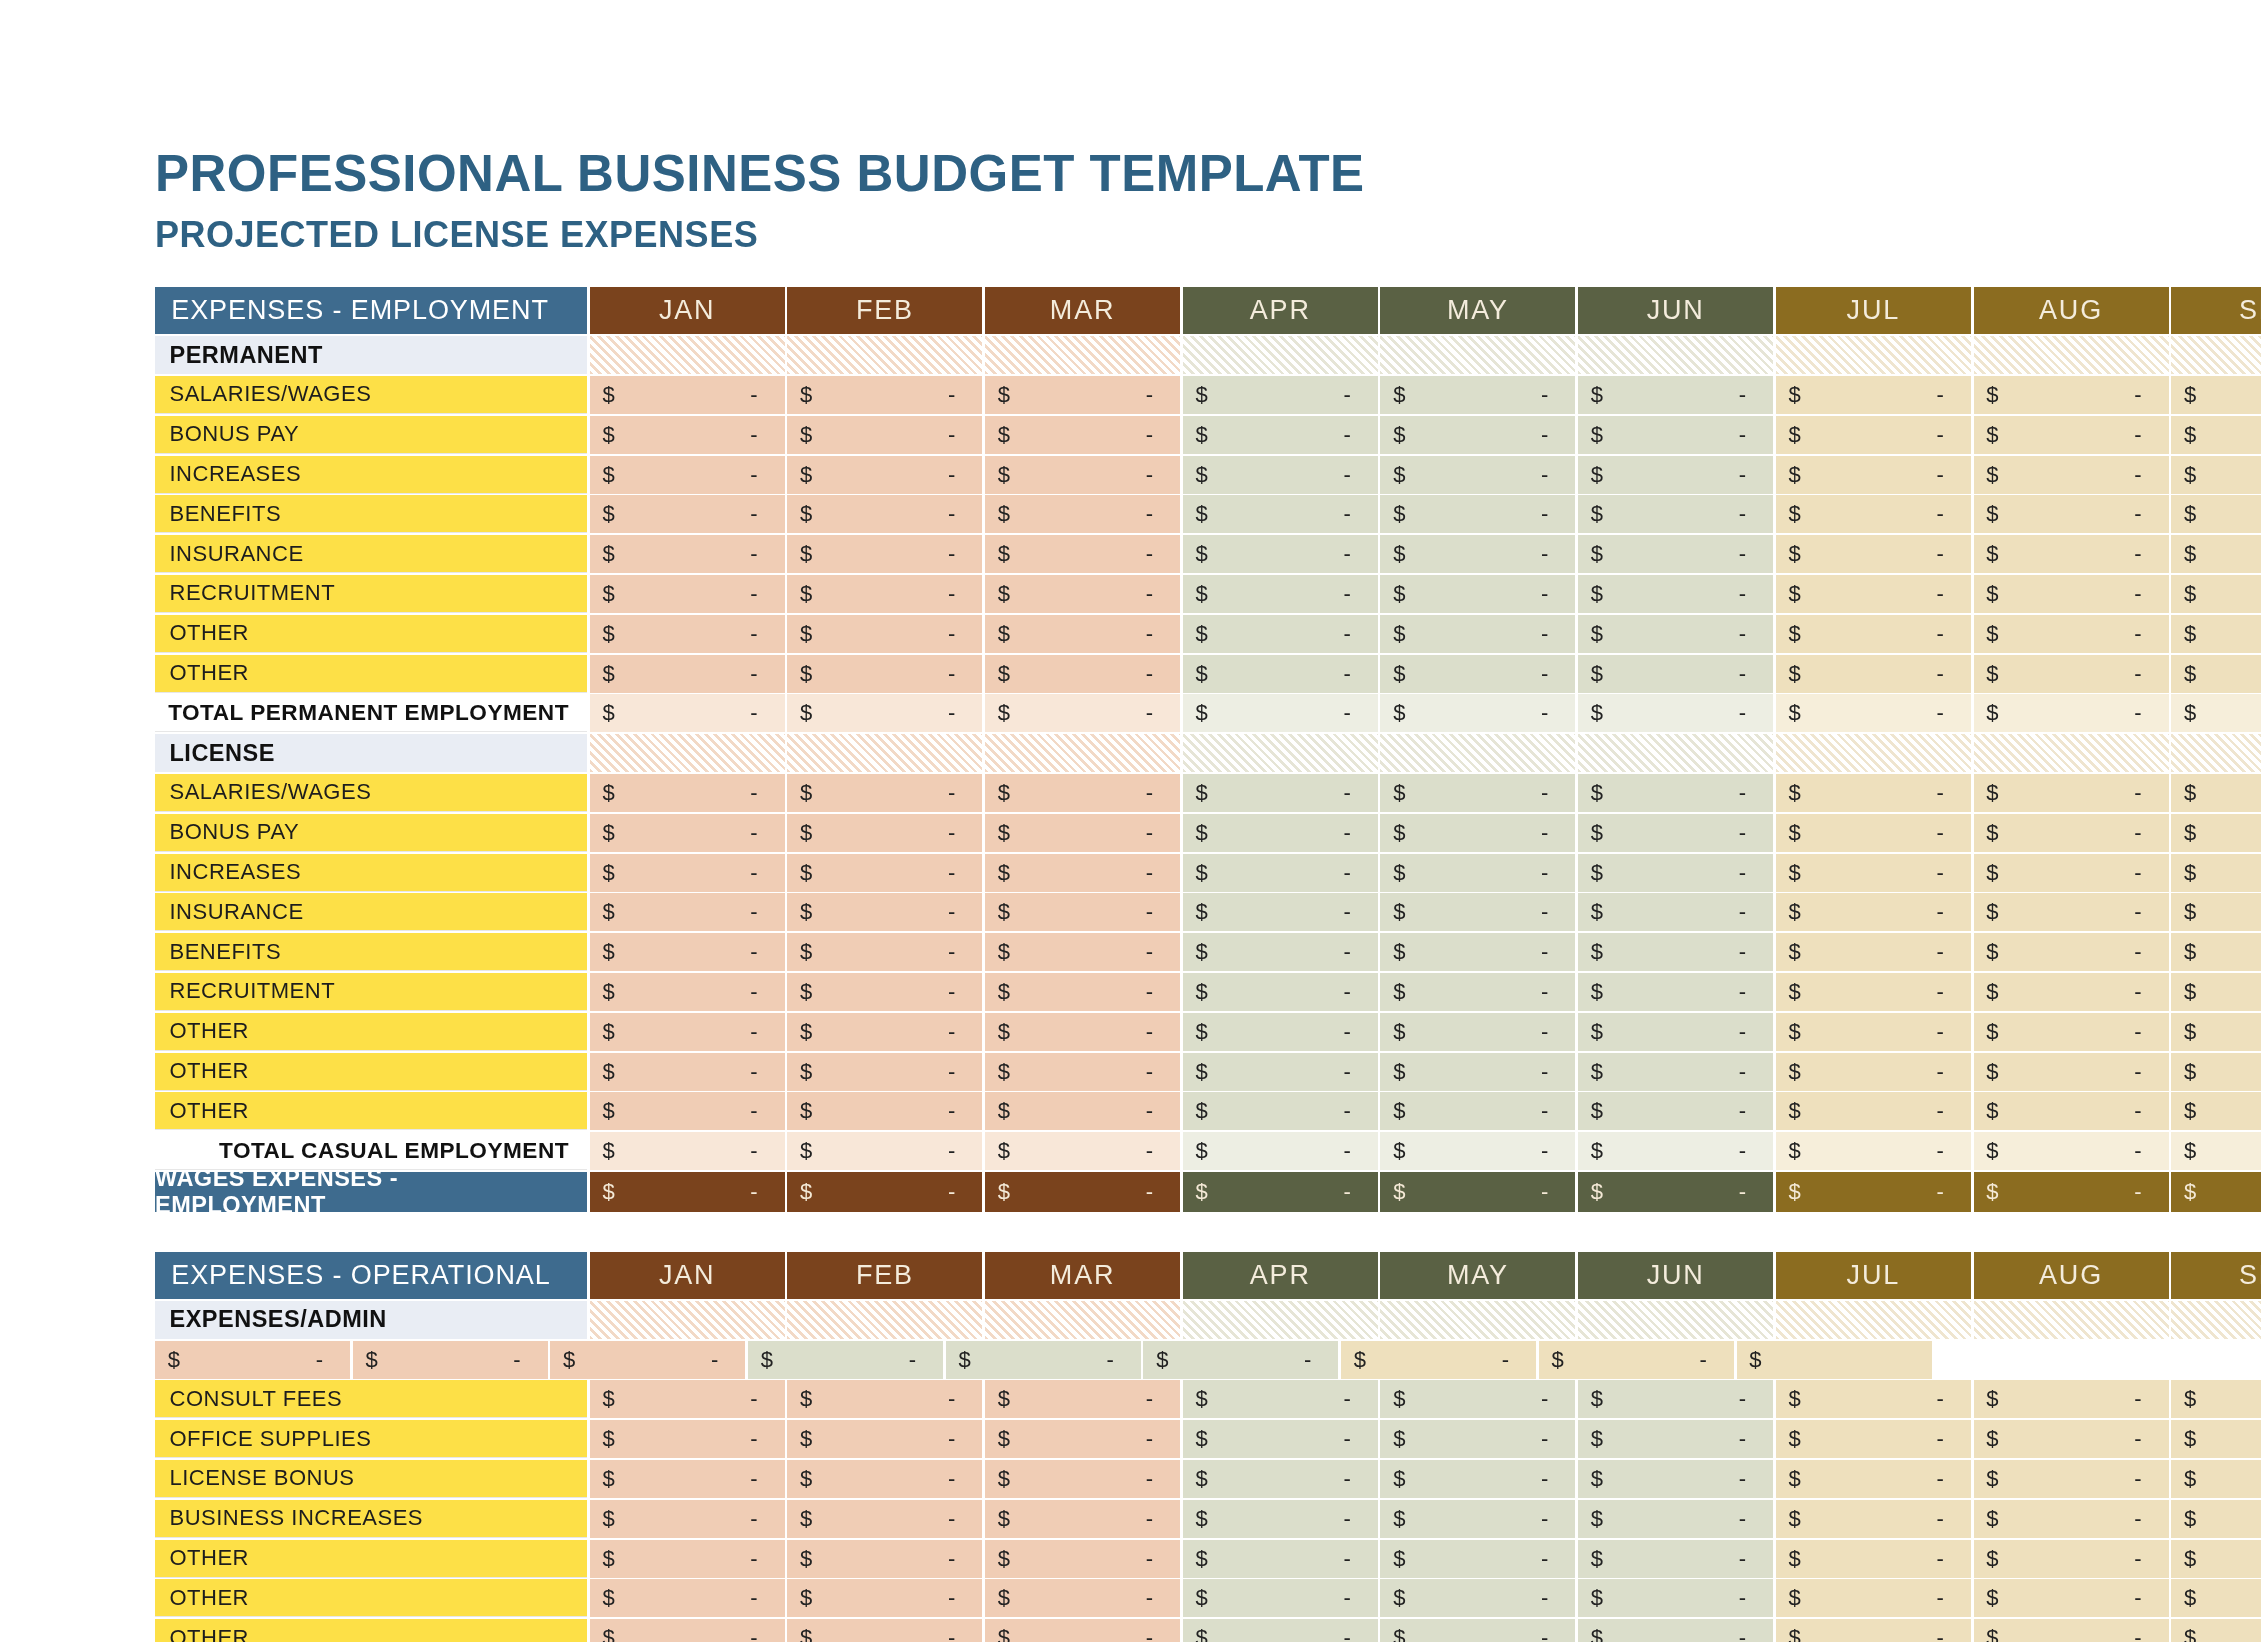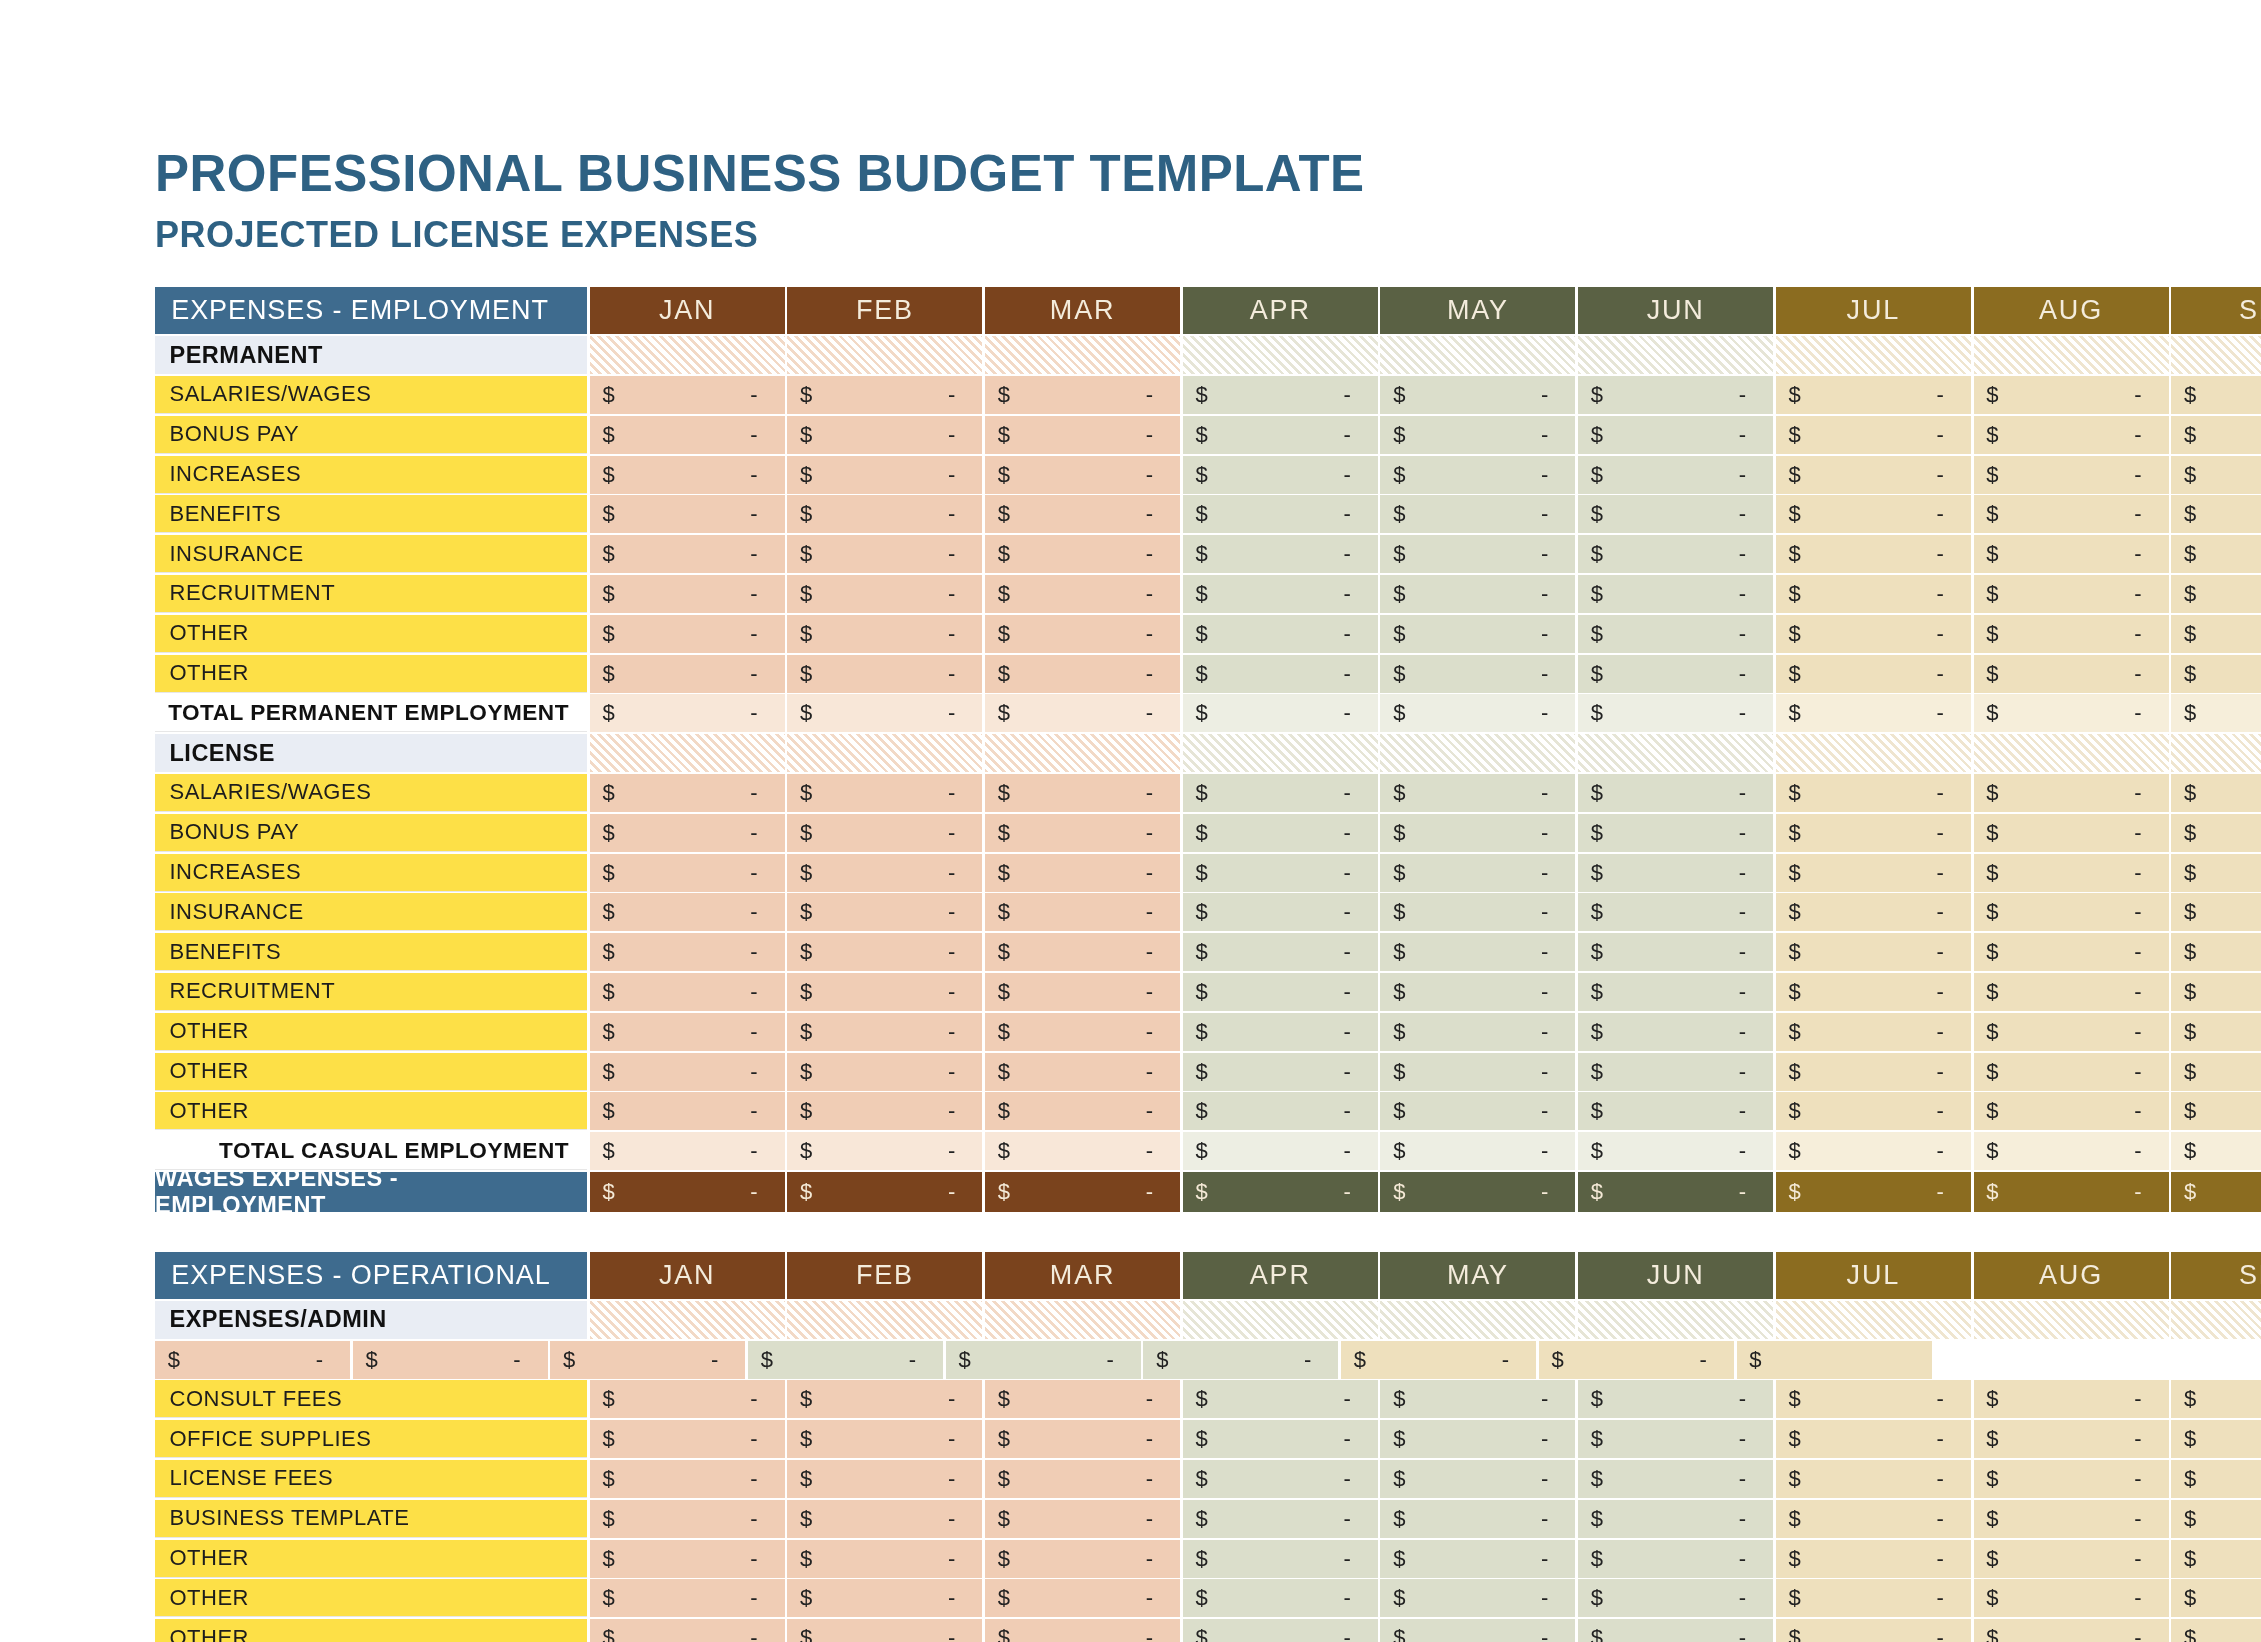--- a/index.html
+++ b/index.html
@@ -1026,59 +1026,59 @@
         </div>
         <div class="c c-m val" style="background:#eee0bd">
           <span>$</span>
           <span>-</span>
         </div>
         <div class="c c-m val" style="background:#eee0bd">
           <span>$</span>
         </div>
       </div>
       <div class="t-row row-r">
-        <div class="c c-label lab">LICENSE FEES</div>
-        <div class="c c-m val" style="background:#f0cdb5">
-          <span>$</span>
-          <span>-</span>
-        </div>
-        <div class="c c-m val" style="background:#f0cdb5">
-          <span>$</span>
-          <span>-</span>
-        </div>
-        <div class="c c-m val" style="background:#f0cdb5">
-          <span>$</span>
-          <span>-</span>
-        </div>
-        <div class="c c-m val" style="background:#dbdecb">
-          <span>$</span>
-          <span>-</span>
-        </div>
-        <div class="c c-m val" style="background:#dbdecb">
-          <span>$</span>
-          <span>-</span>
-        </div>
-        <div class="c c-m val" style="background:#dbdecb">
-          <span>$</span>
-          <span>-</span>
-        </div>
-        <div class="c c-m val" style="background:#eee0bd">
-          <span>$</span>
-          <span>-</span>
-        </div>
-        <div class="c c-m val" style="background:#eee0bd">
-          <span>$</span>
-          <span>-</span>
-        </div>
-        <div class="c c-m val" style="background:#eee0bd">
-          <span>$</span>
-        </div>
-      </div>
-      <div class="t-row row-r">
-        <div class="c c-label lab">BUSINESS TEMPLATE</div>
+        <div class="c c-label lab">LICENSE BONUS</div>
+        <div class="c c-m val" style="background:#f0cdb5">
+          <span>$</span>
+          <span>-</span>
+        </div>
+        <div class="c c-m val" style="background:#f0cdb5">
+          <span>$</span>
+          <span>-</span>
+        </div>
+        <div class="c c-m val" style="background:#f0cdb5">
+          <span>$</span>
+          <span>-</span>
+        </div>
+        <div class="c c-m val" style="background:#dbdecb">
+          <span>$</span>
+          <span>-</span>
+        </div>
+        <div class="c c-m val" style="background:#dbdecb">
+          <span>$</span>
+          <span>-</span>
+        </div>
+        <div class="c c-m val" style="background:#dbdecb">
+          <span>$</span>
+          <span>-</span>
+        </div>
+        <div class="c c-m val" style="background:#eee0bd">
+          <span>$</span>
+          <span>-</span>
+        </div>
+        <div class="c c-m val" style="background:#eee0bd">
+          <span>$</span>
+          <span>-</span>
+        </div>
+        <div class="c c-m val" style="background:#eee0bd">
+          <span>$</span>
+        </div>
+      </div>
+      <div class="t-row row-r">
+        <div class="c c-label lab">BUSINESS INCREASES</div>
         <div class="c c-m val" style="background:#f0cdb5">
           <span>$</span>
           <span>-</span>
         </div>
         <div class="c c-m val" style="background:#f0cdb5">
           <span>$</span>
           <span>-</span>
         </div>
         <div class="c c-m val" style="background:#f0cdb5">
           <span>$</span>

